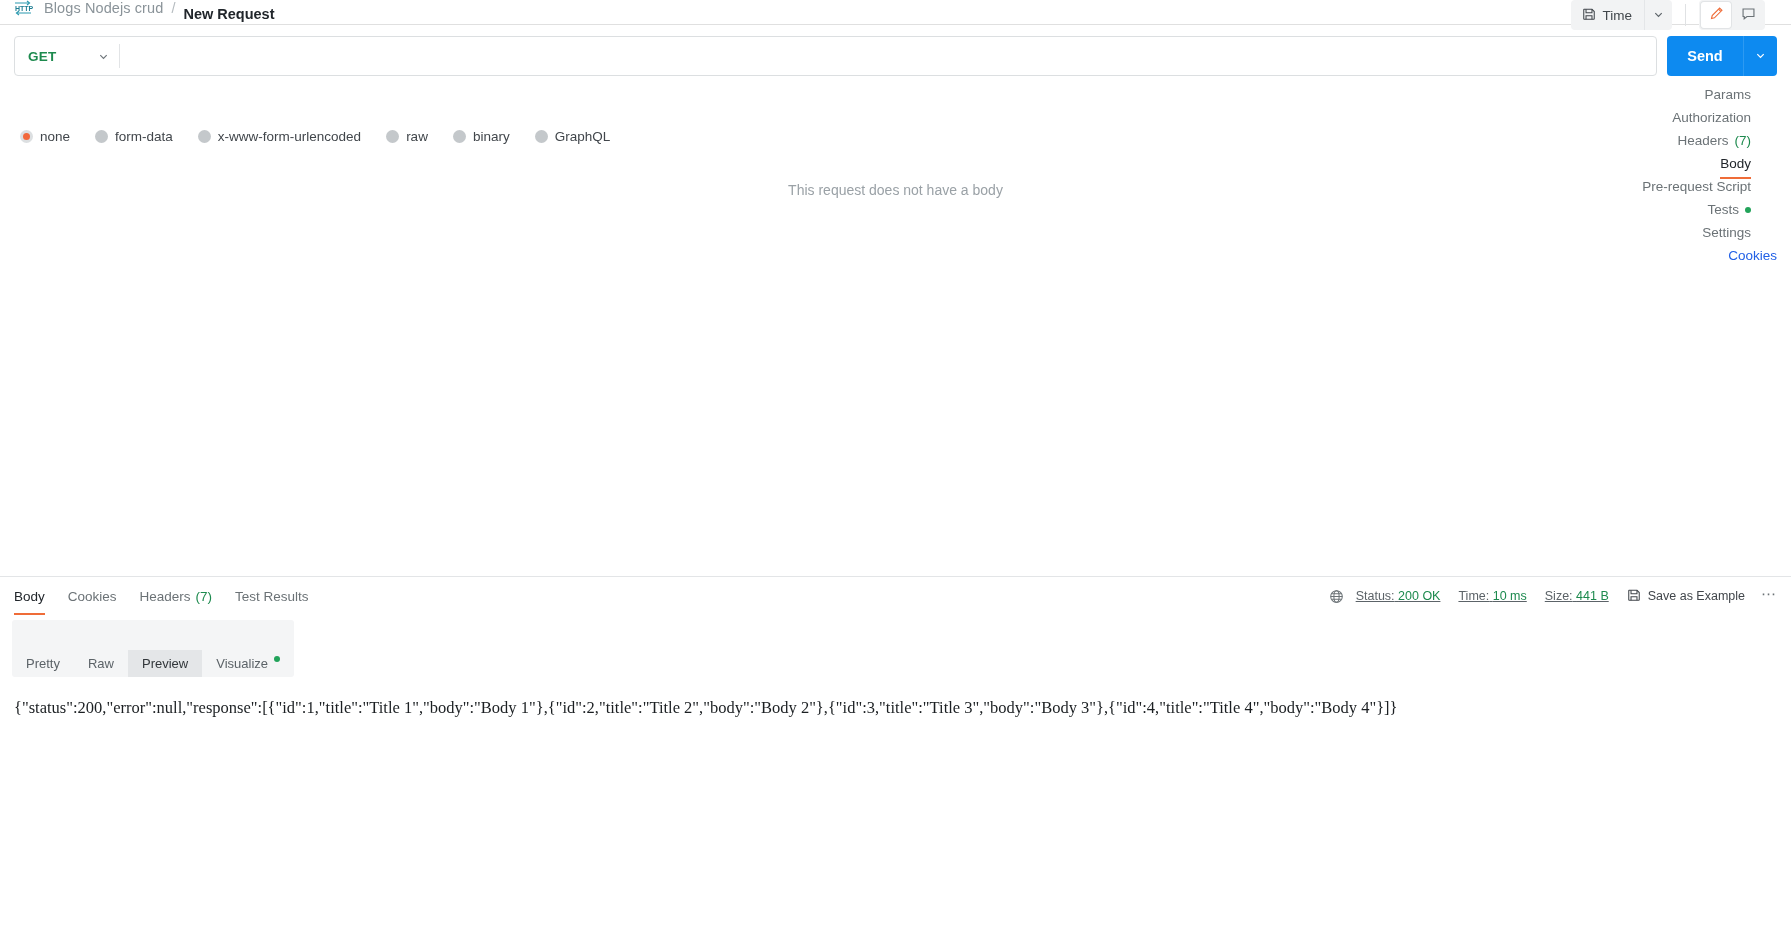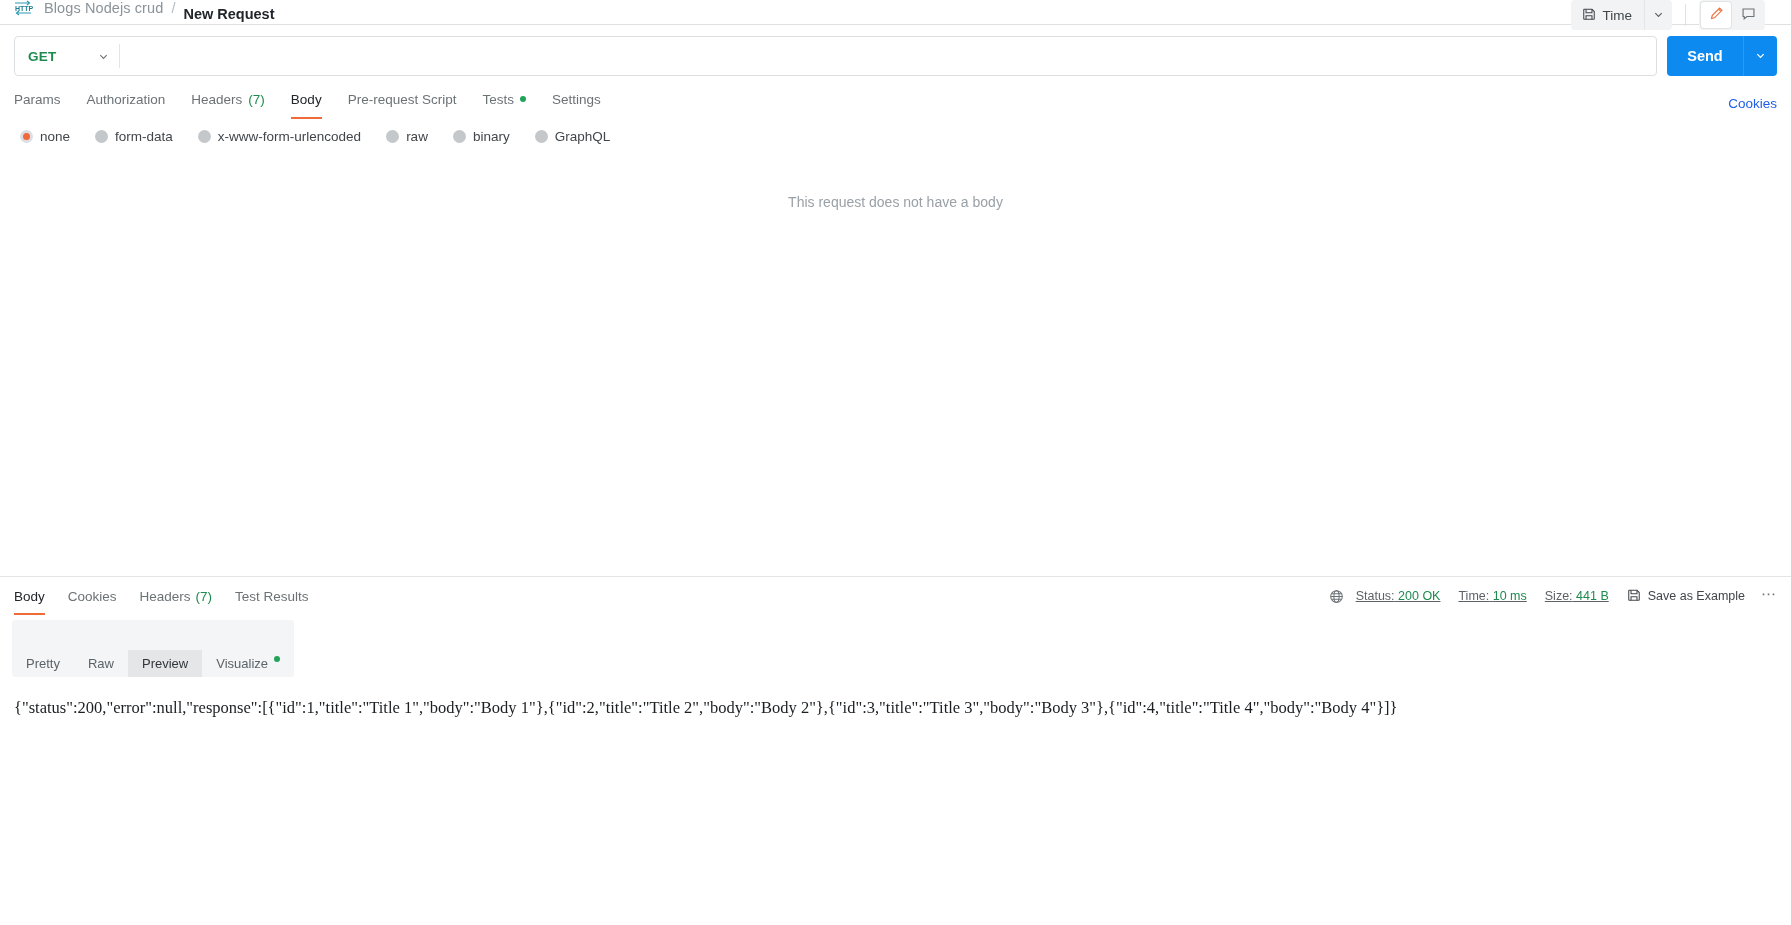--- a/index.html
+++ b/index.html
@@ -173,20 +173,21 @@
     cursor: pointer;
   }
 
   
   .reqtabs {
     display: flex;
     align-items: center;
     padding: 0 14px;
     height: 32px;
     position: relative;
+    flex-direction: column;
   }
   .tab {
     font-size: 13.5px;
     color: #6b7276;
     padding: 0 0 8px 0;
     margin-right: 26px;
     cursor: pointer;
     position: relative;
     display: flex;
     align-items: center;
@@ -247,21 +248,21 @@
     content: "";
     width: 7px; height: 7px;
     border-radius: 50%;
     background: #f2683c;
   }
 
   .body-empty {
     text-align: center;
     font-size: 14px;
     color: #9aa1a6;
-    margin-top: 42px;
+    margin-top: 30px;
   }
 
   .request-pane {
     height: 551px;
     display: flex;
     flex-direction: column;
   }
 
   
   .response-pane {

